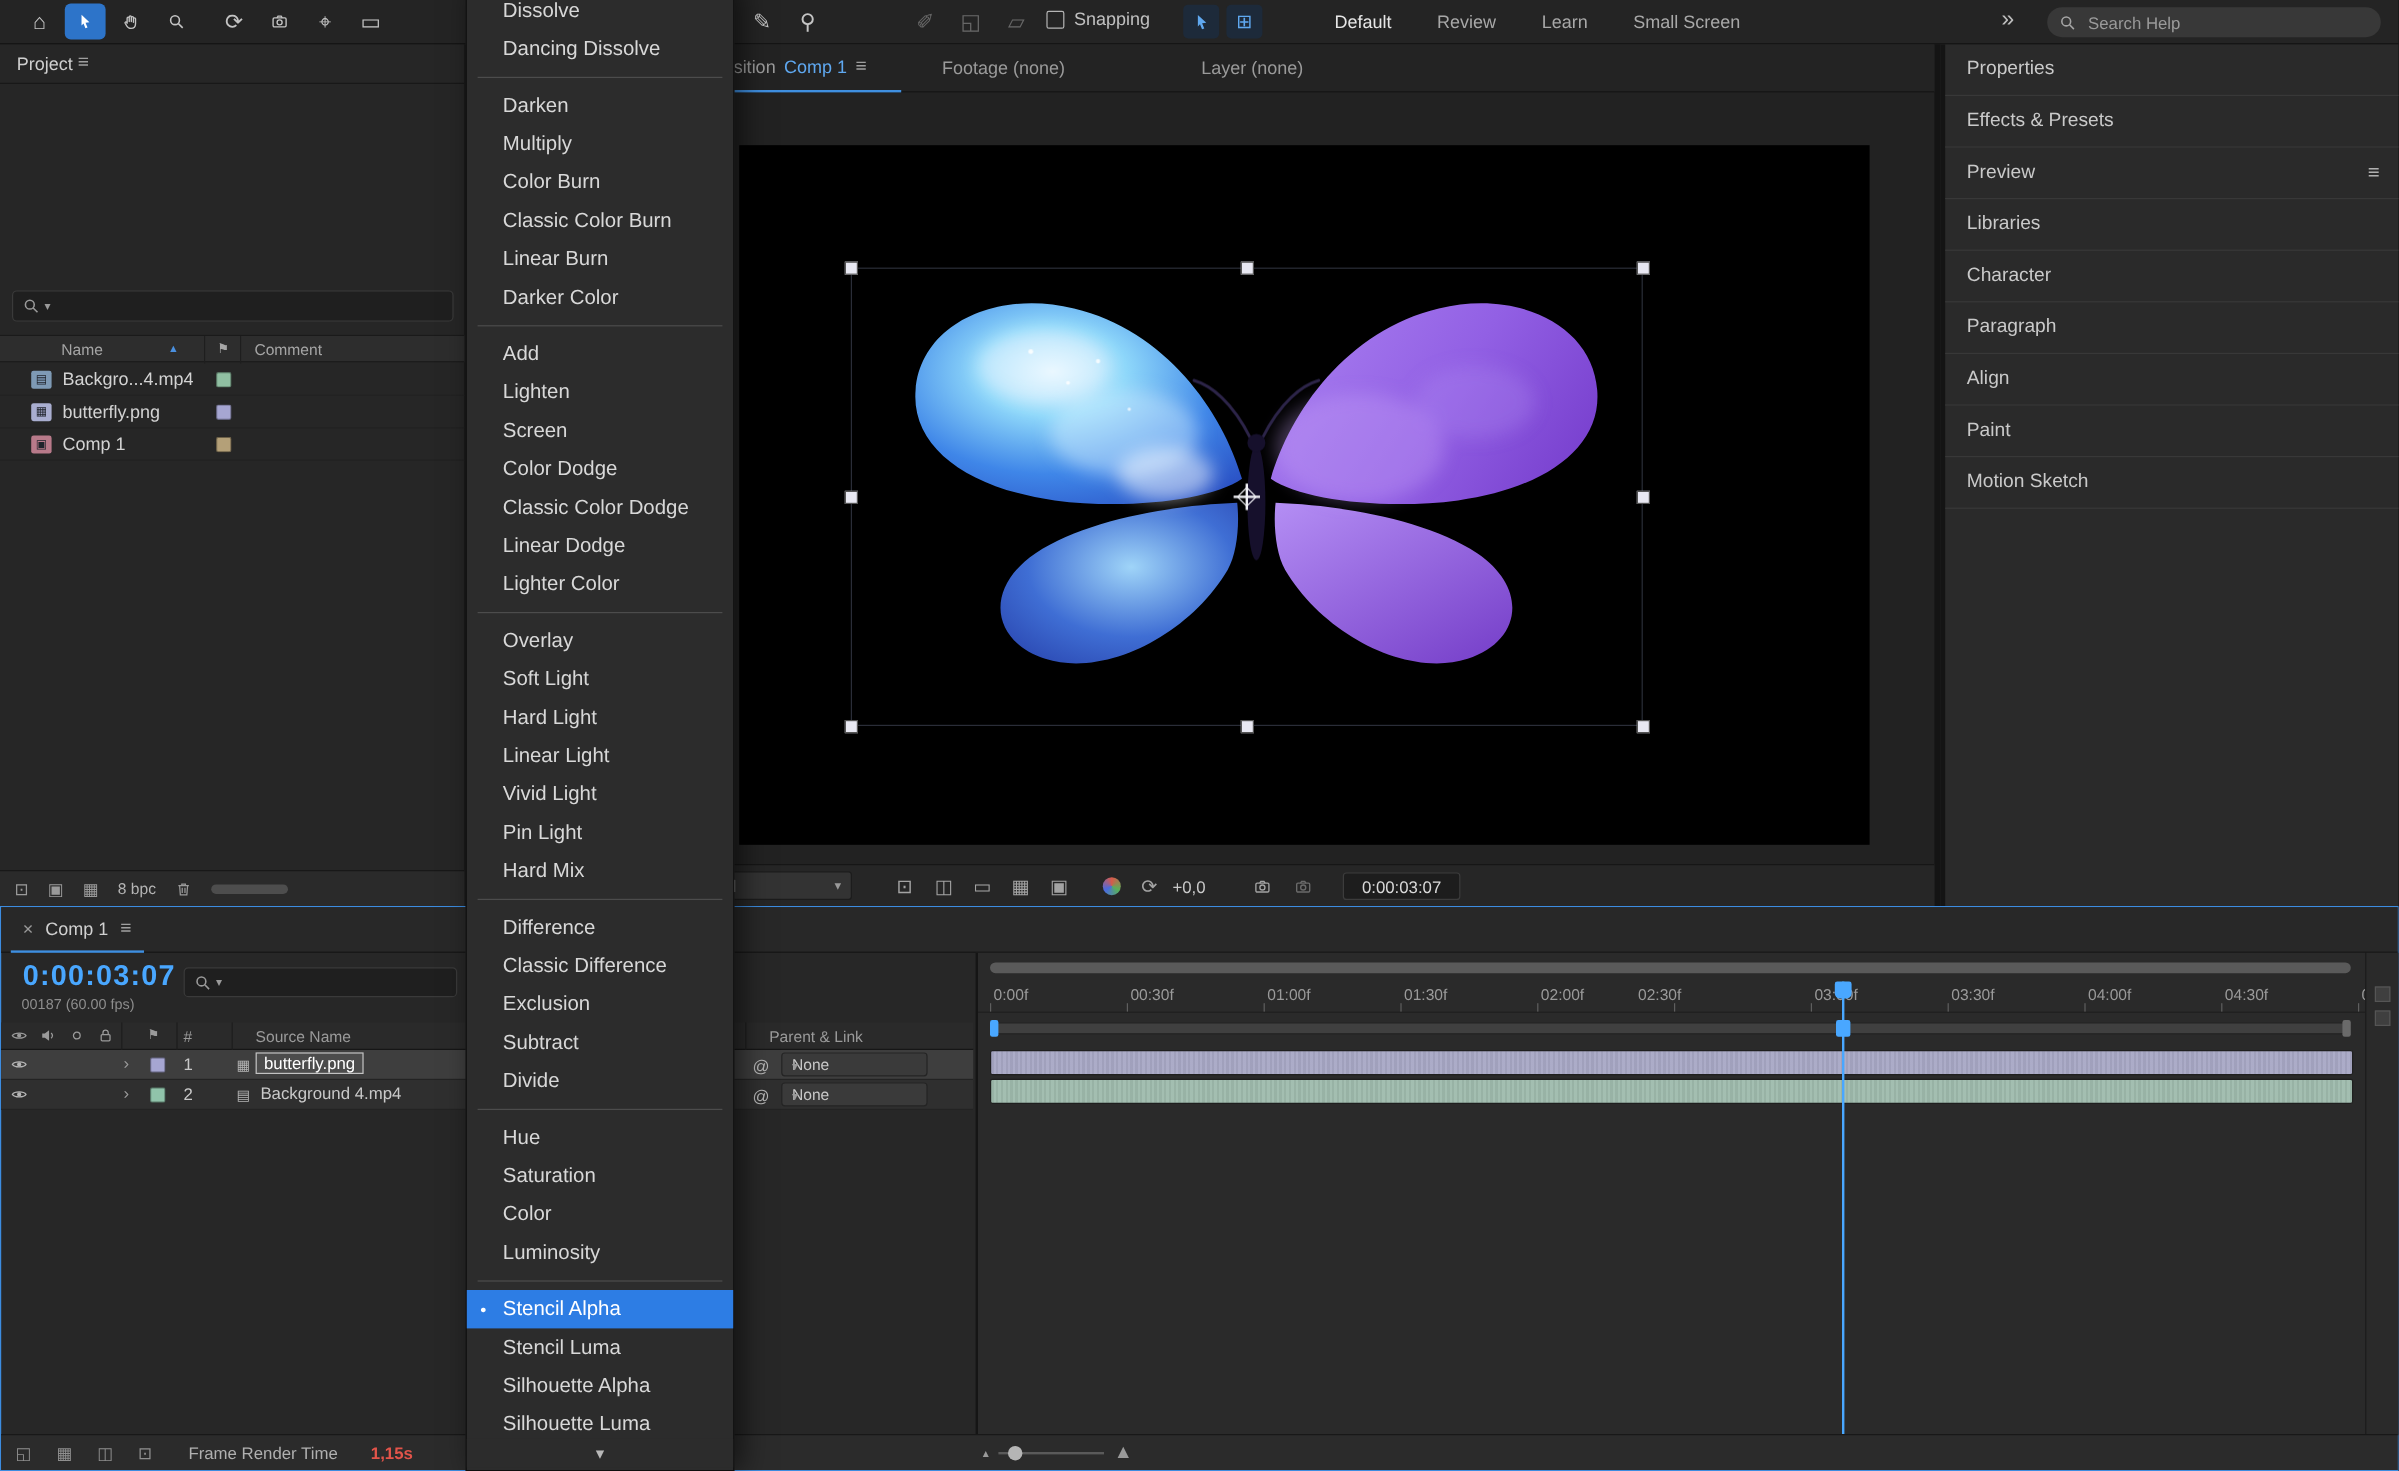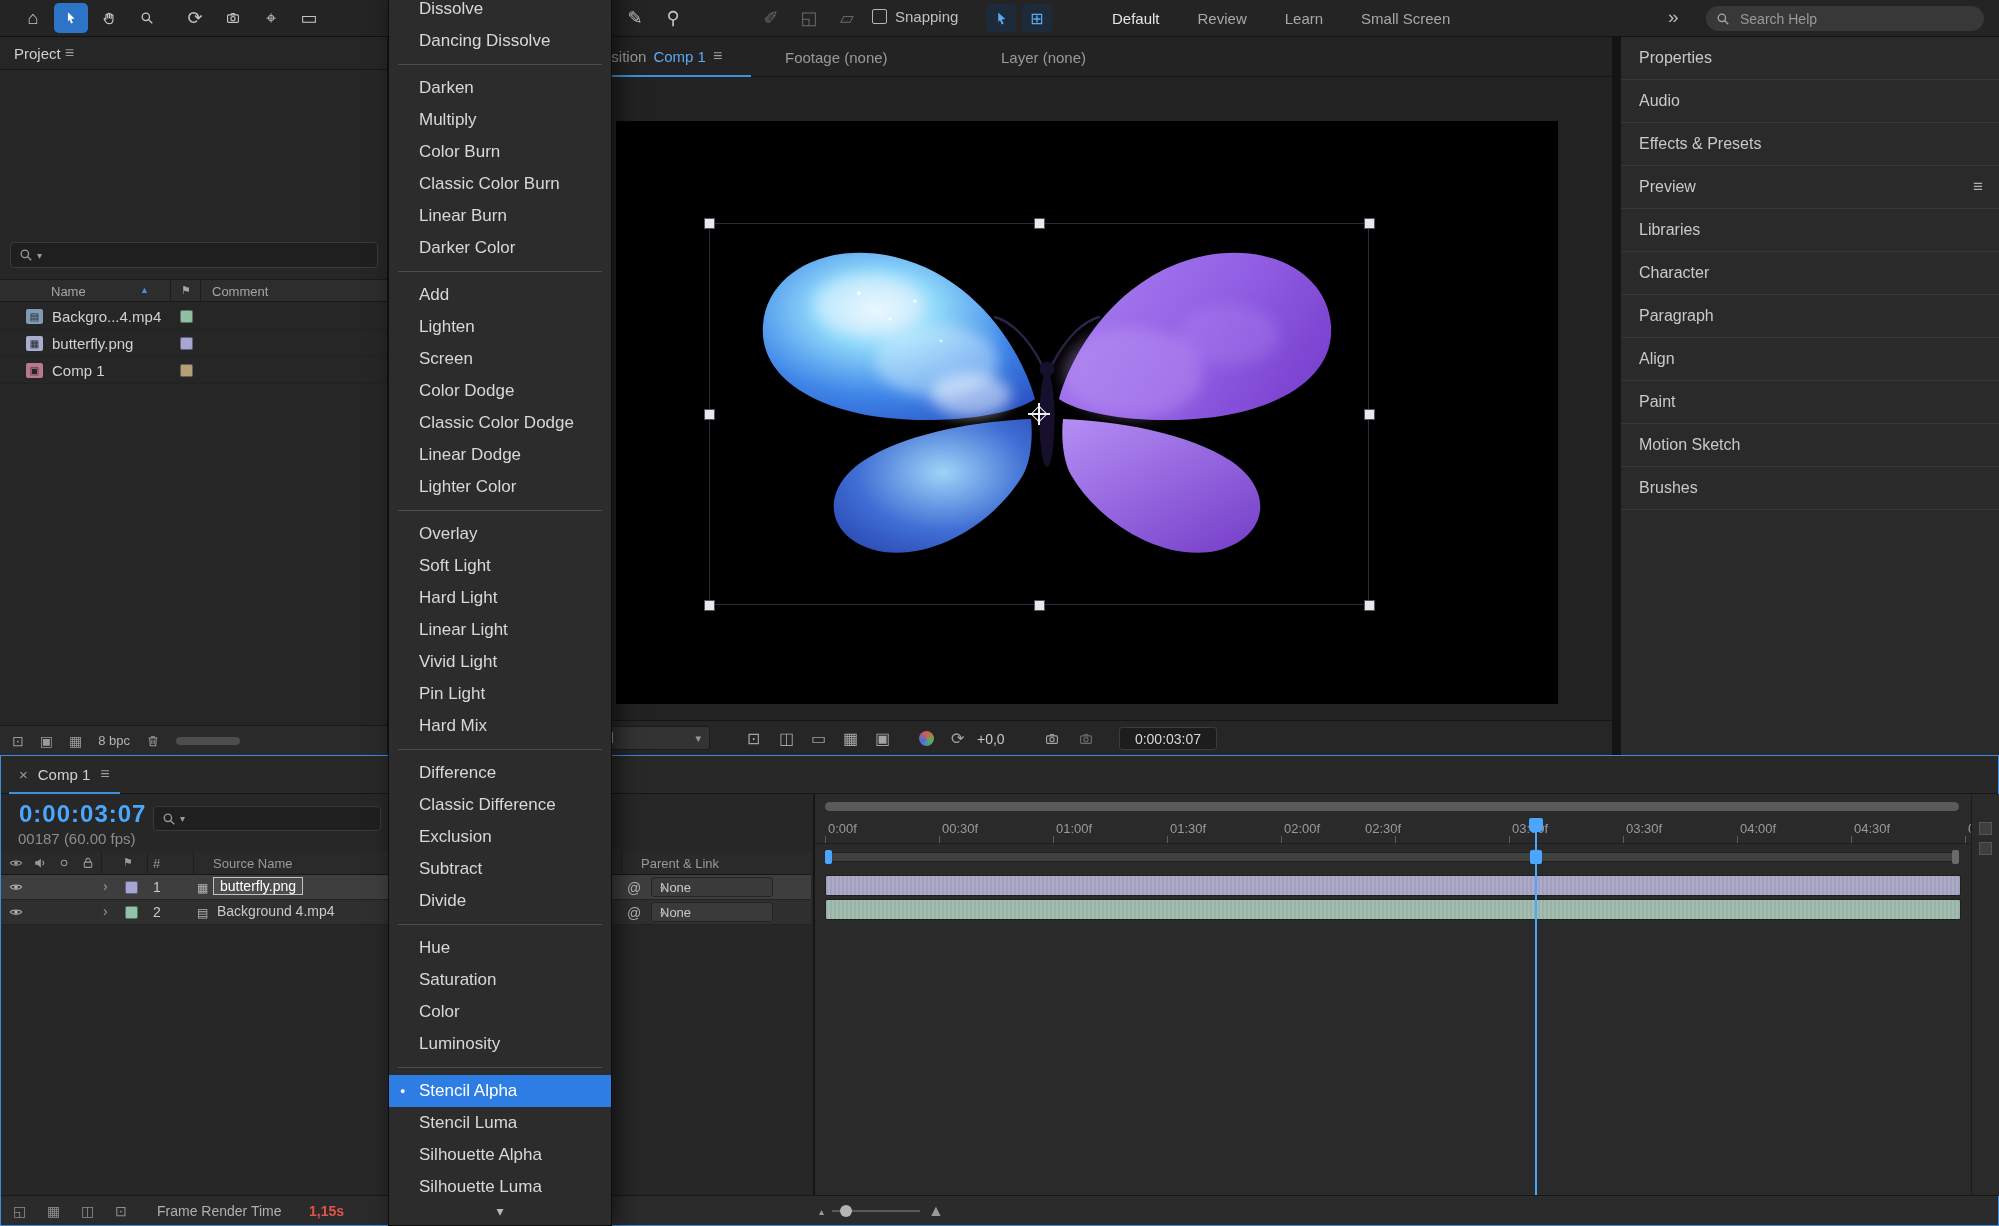--- a/index.html
+++ b/index.html
@@ -73,21 +73,21 @@
   #sidebar{position:absolute;left:1617px;top:37px;width:382px;height:718px;background:#2a2a2a;border-left:4px solid #141414;}
   .side-row{height:43px;display:flex;align-items:center;padding:0 18px;border-bottom:1px solid #383838;font-size:16px;color:#c9c9c9;position:relative;}
   .side-menu{position:absolute;right:16px;color:#b0b0b0;font-size:17px;}
 
   
   #timeline{position:absolute;left:0;top:755px;width:1999px;height:471px;background:#272727;border:1px solid #3c8ce0;}
   #tl-tabrow{position:absolute;left:0;top:0;width:100%;height:38px;background:#282828;border-bottom:1px solid #161616;}
   #tl-tab{position:absolute;left:8px;top:0;height:38px;display:flex;align-items:center;gap:10px;padding:0 10px;font-size:15px;color:#d0d0d0;border-bottom:2px solid #3f8fe0;}
   #tl-tab .x{color:#9a9a9a;}
   #tl-time{position:absolute;left:18px;top:44px;font-size:24px;font-weight:bold;color:#49a7ff;letter-spacing:1px;}
-  #tl-frame{position:absolute;left:17px;top:74px;font-size:15px;color:#8d8d8d;}
+  #tl-frame{position:absolute;left:17px;top:74px;font-size:12px;color:#8d8d8d;}
   #tl-search{position:absolute;left:152px;top:50px;width:228px;height:25px;background:#1f1f1f;border:1px solid #3a3a3a;border-radius:4px;display:flex;align-items:center;padding:0 8px;gap:4px;color:#9a9a9a;}
   #tl-cols{position:absolute;left:0;top:96px;width:810px;height:23px;background:#2a2a2a;border-bottom:1px solid #161616;font-size:13px;color:#9a9a9a;}
   #tl-cols .hic{position:absolute;top:4px;color:#9a9a9a;}
   #tl-rows{position:absolute;left:0;top:119px;width:810px;}
   .tl-row{position:relative;height:25px;background:#2f2f2f;border-bottom:1px solid #232323;font-size:14px;color:#c9c9c9;}
   .tl-row.sel{background:#3e3e3e;}
   .tl-row .ic{position:absolute;top:5px;color:#b5b5b5;}
   .tl-row .eye{left:8px;}
   .tl-row .caret{left:102px;color:#9a9a9a;font-size:14px;top:3px;}
   .tl-swatch{position:absolute;left:124px;top:6px;width:13px;height:13px;border-radius:2px;border:1px solid rgba(0,0,0,.4);}
@@ -406,23 +406,20 @@
       <div id="view-tc">0:00:03:07</div>
     </div>
   </div>
 
   <div id="sidebar">
     <div id="sidebar-panels">
         <div class="side-row">
           <span>Properties</span>
         </div>
         <div class="side-row">
-          <span>Audio</span>
-        </div>
-        <div class="side-row">
           <span>Effects &amp; Presets</span>
         </div>
         <div class="side-row">
           <span>Preview</span>
           <span class="side-menu">≡</span>
         </div>
         <div class="side-row">
           <span>Libraries</span>
         </div>
         <div class="side-row">
@@ -432,23 +429,20 @@
           <span>Paragraph</span>
         </div>
         <div class="side-row">
           <span>Align</span>
         </div>
         <div class="side-row">
           <span>Paint</span>
         </div>
         <div class="side-row">
           <span>Motion Sketch</span>
-        </div>
-        <div class="side-row">
-          <span>Brushes</span>
         </div>
       </div>
   </div>
 
   <div id="timeline">
     <div id="tl-tabrow">
       <div id="tl-tab">
         <span class="x">×</span>
         <span>Comp 1</span>
         <span class="hamb">≡</span>

